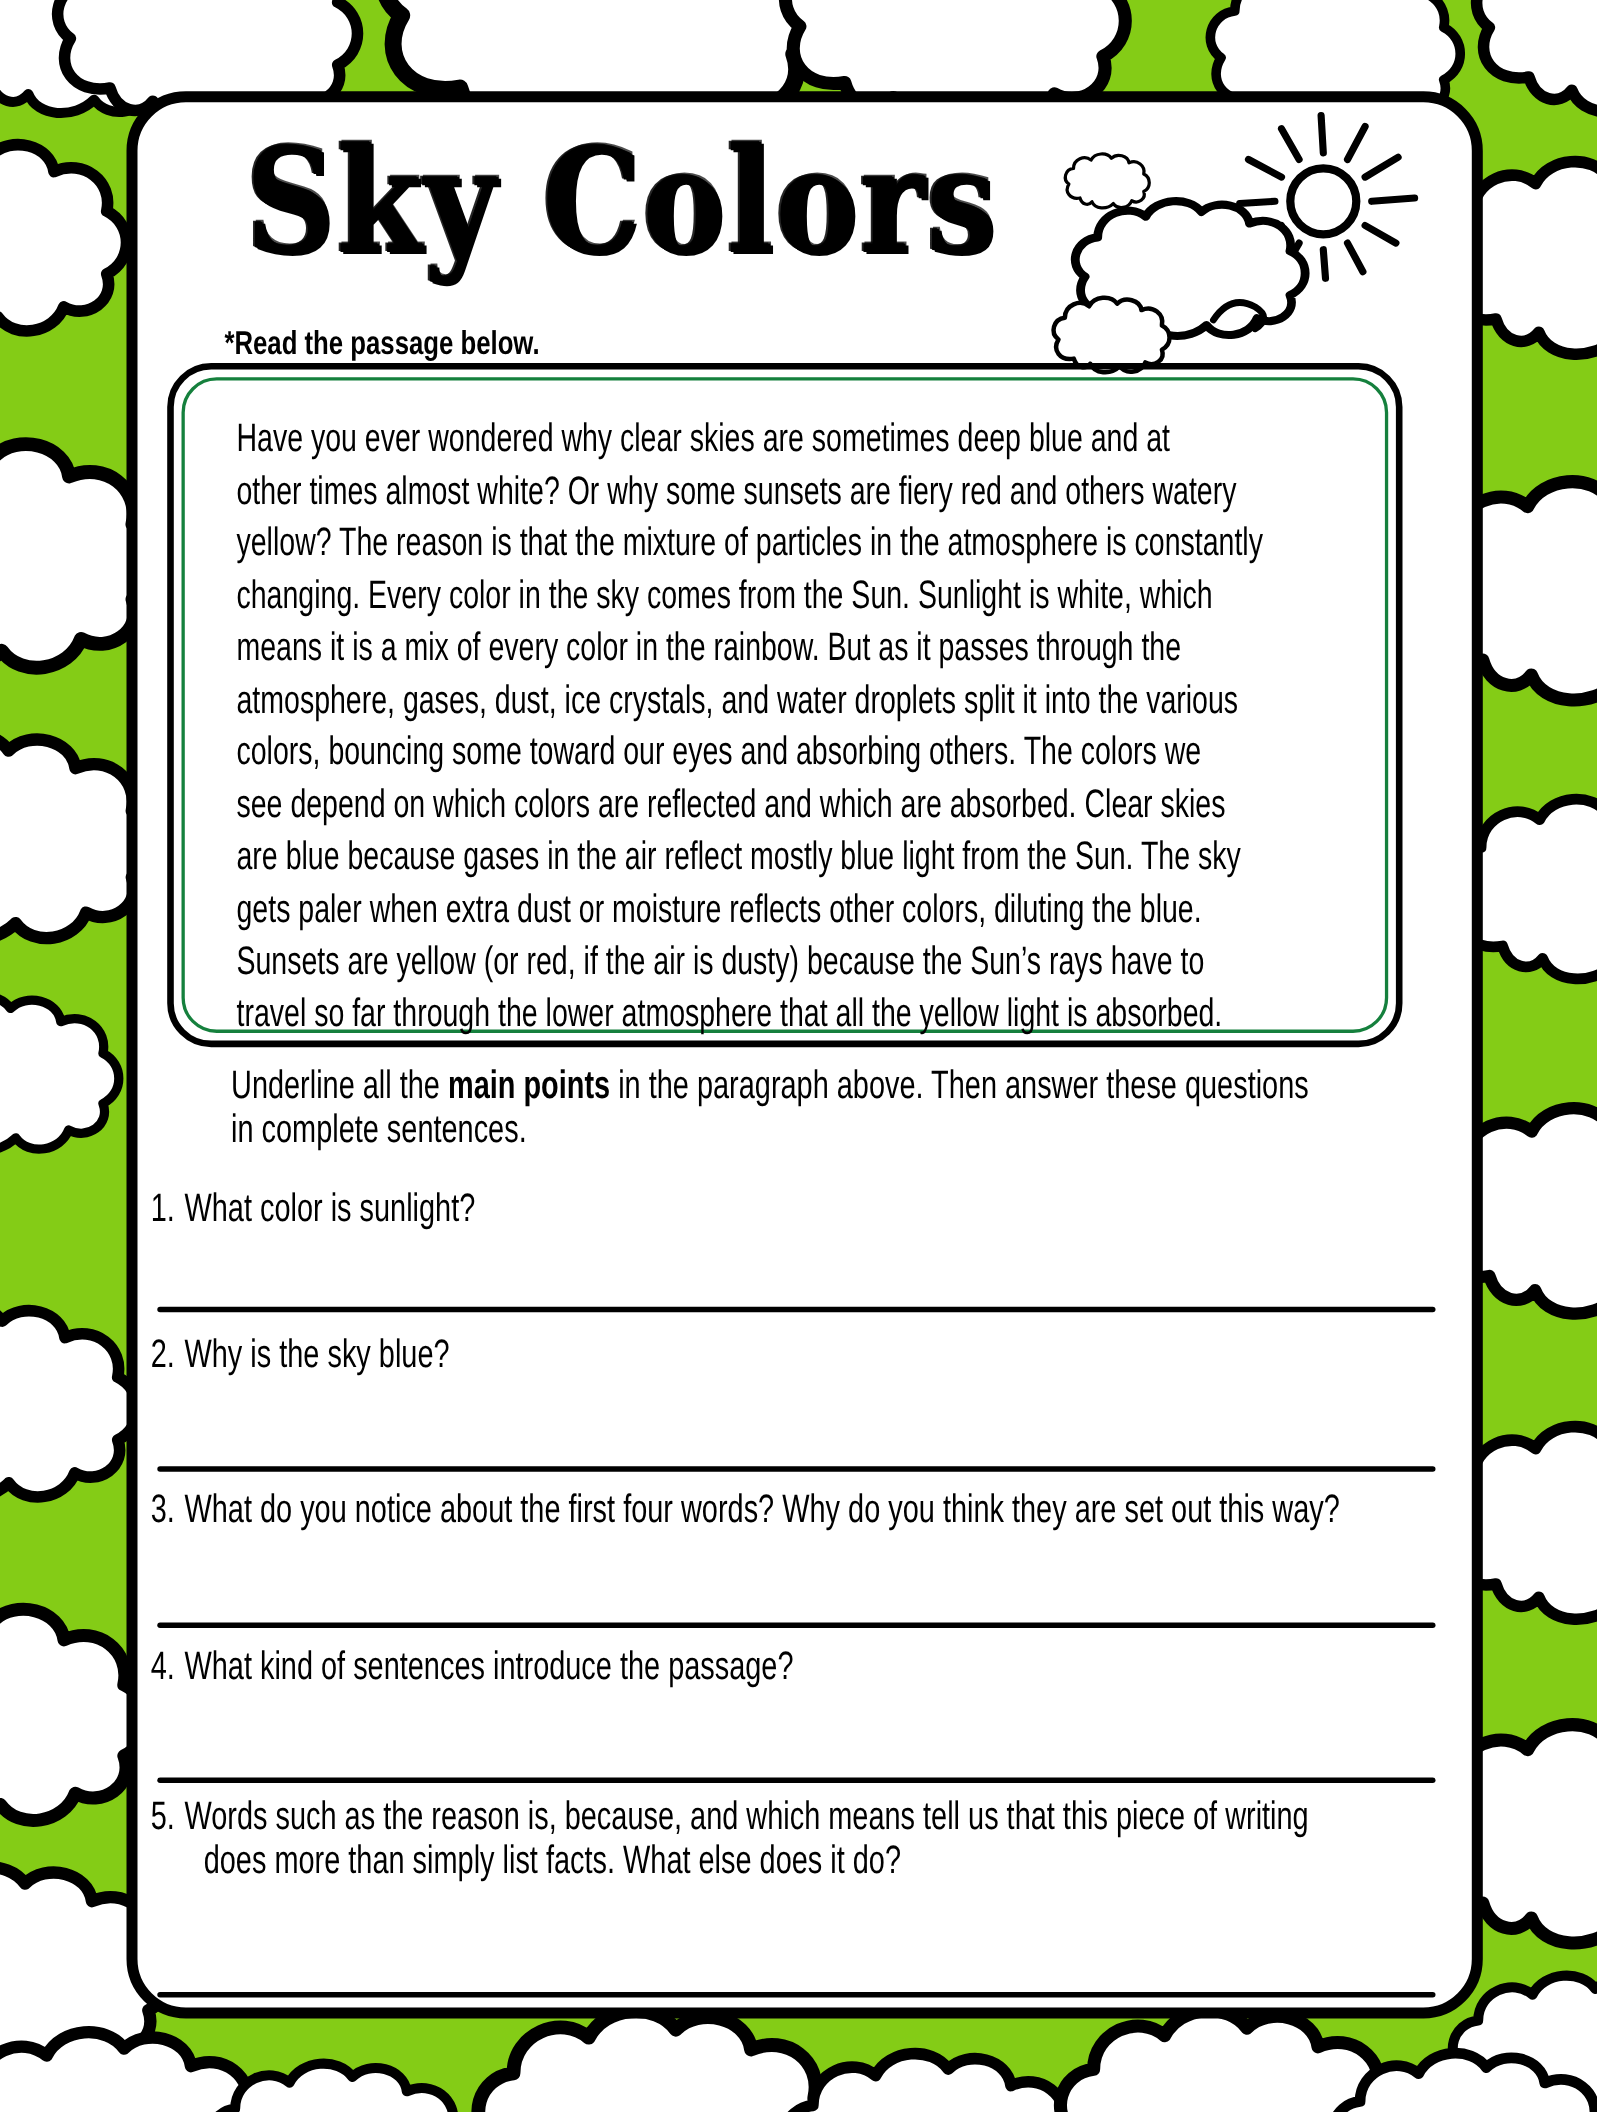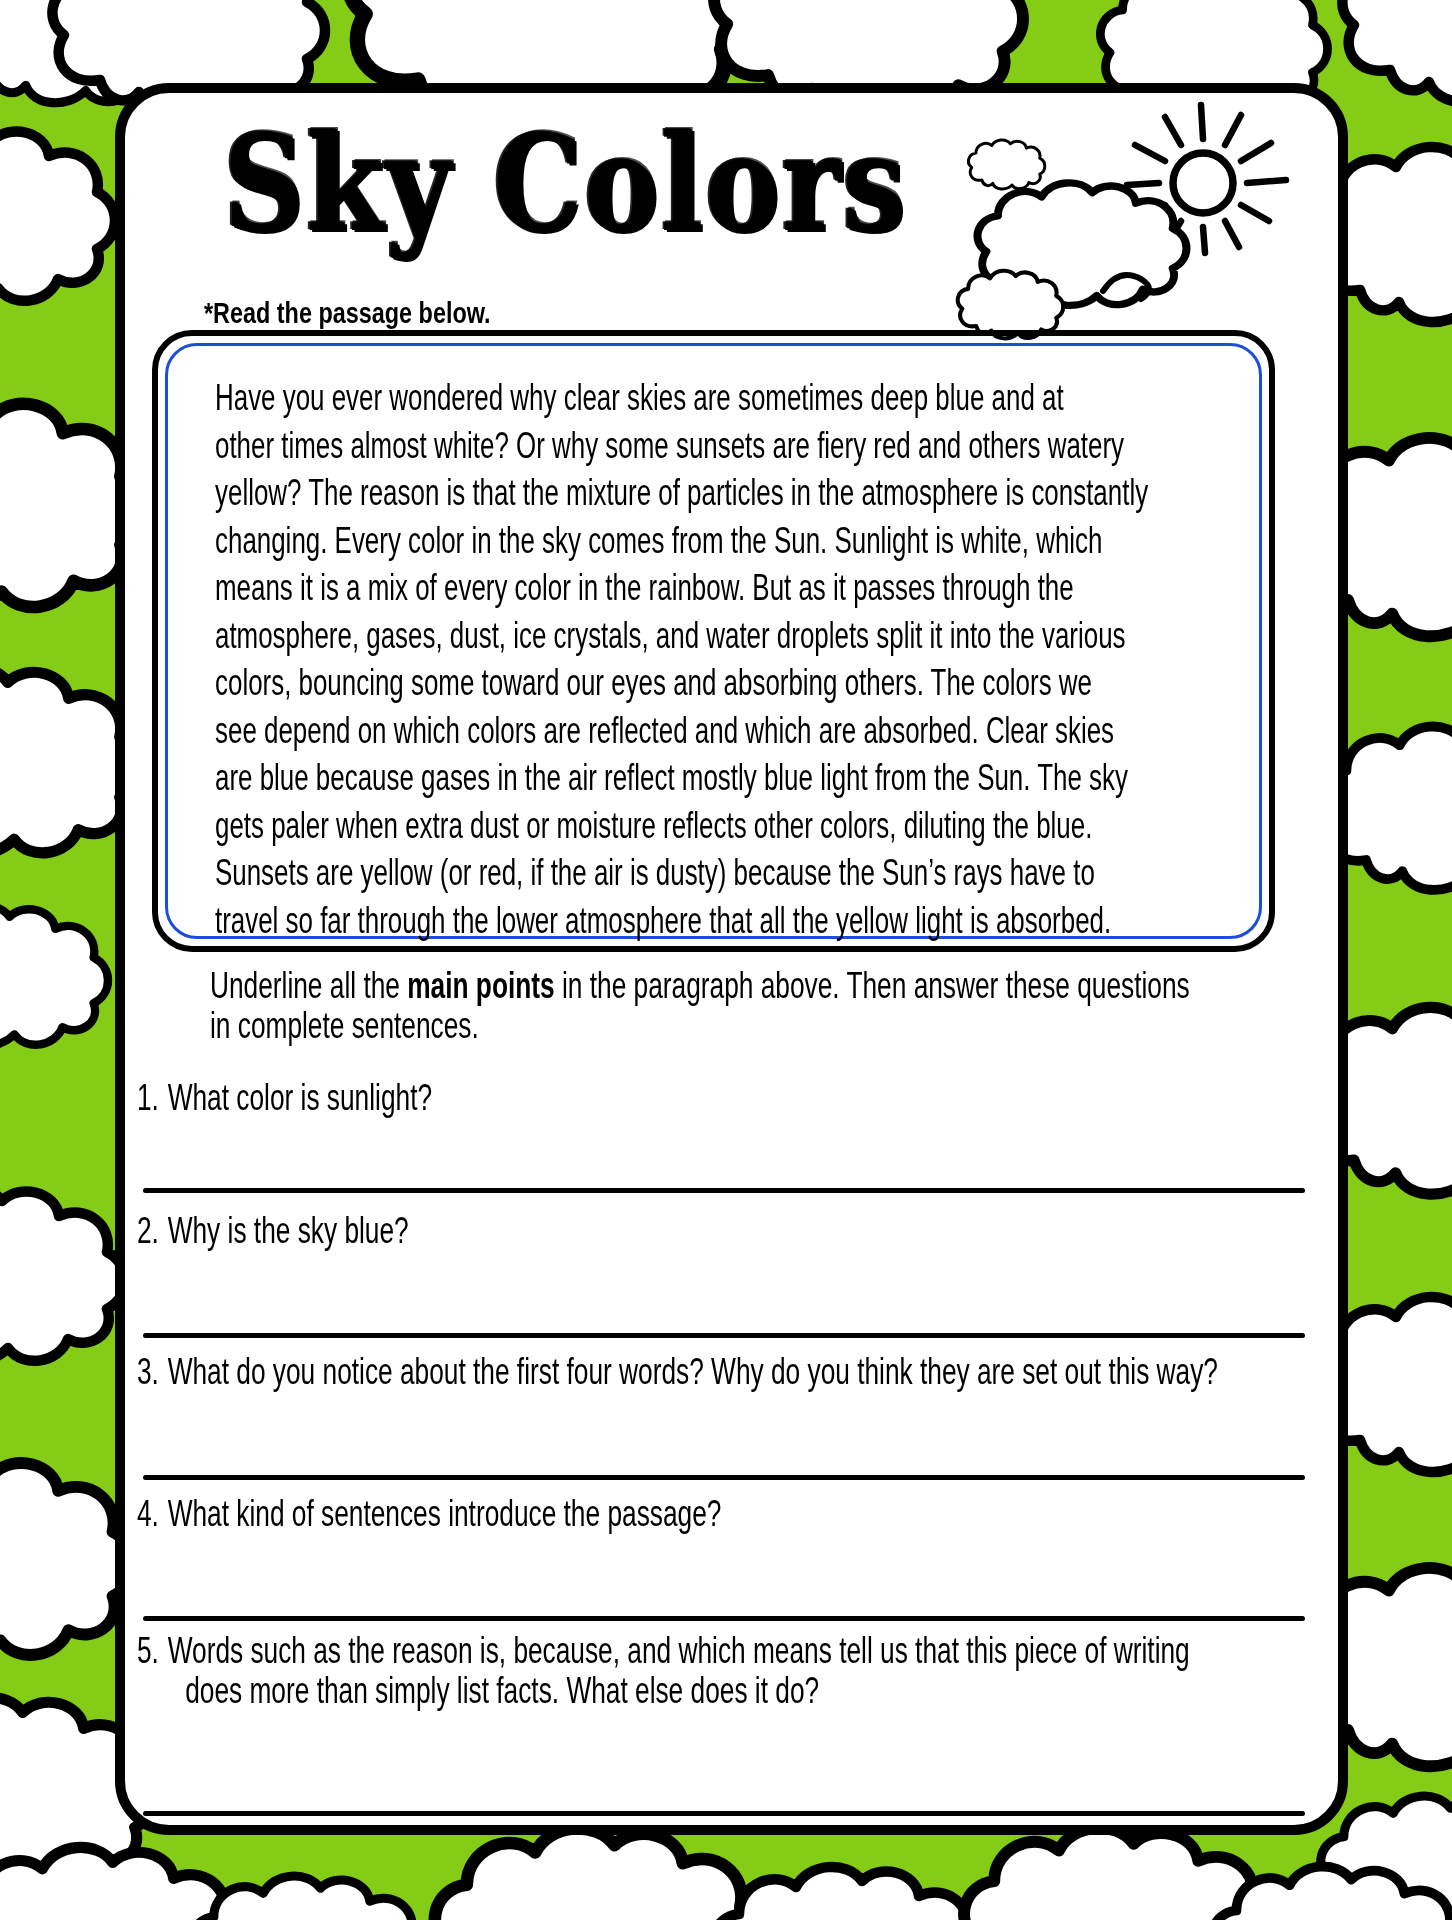--- a/index.html
+++ b/index.html
@@ -15,21 +15,21 @@
          transform:scaleX(.85);transform-origin:0 0;
          text-shadow:3px 2px 0 #000,-2px -1px 0 rgba(0,0,0,.85),1px -2px 0 rgba(0,0,0,.7);}
   #subtitle{left:79px;top:203px;font-size:30px;font-weight:bold;white-space:nowrap;
             transform:scaleX(.78);transform-origin:0 0;}
   
   #doodle{left:828px;top:0px;width:345px;height:255px;}
   
   #pbox{left:27px;top:237px;width:1123px;height:622px;box-sizing:border-box;
         border:6px solid #000;border-radius:40px;}
   #pbox-inner{position:absolute;left:7px;top:7px;right:7px;bottom:7px;
-        border:3px solid #1d4ed8;border-radius:32px;}
+        border:3px solid #15803d;border-radius:32px;}
   #ptext{position:absolute;left:47px;top:28px;transform:scaleX(.72);transform-origin:0 0;}
   .pline{white-space:nowrap;font-size:36px;line-height:47.5px;}
   
   .cblock{transform:scaleX(.73);transform-origin:0 0;}
   .cline{white-space:nowrap;font-size:36px;line-height:40px;}
   #instr{left:85px;top:873px;}
   .q{left:12px;}
   #q1{top:985px;} #q2{top:1118px;} #q3{top:1259px;} #q4{top:1401px;} #q5{top:1538px;}
   .qnum{margin-right:12px;}
   .q2nd{margin-left:66px;}

